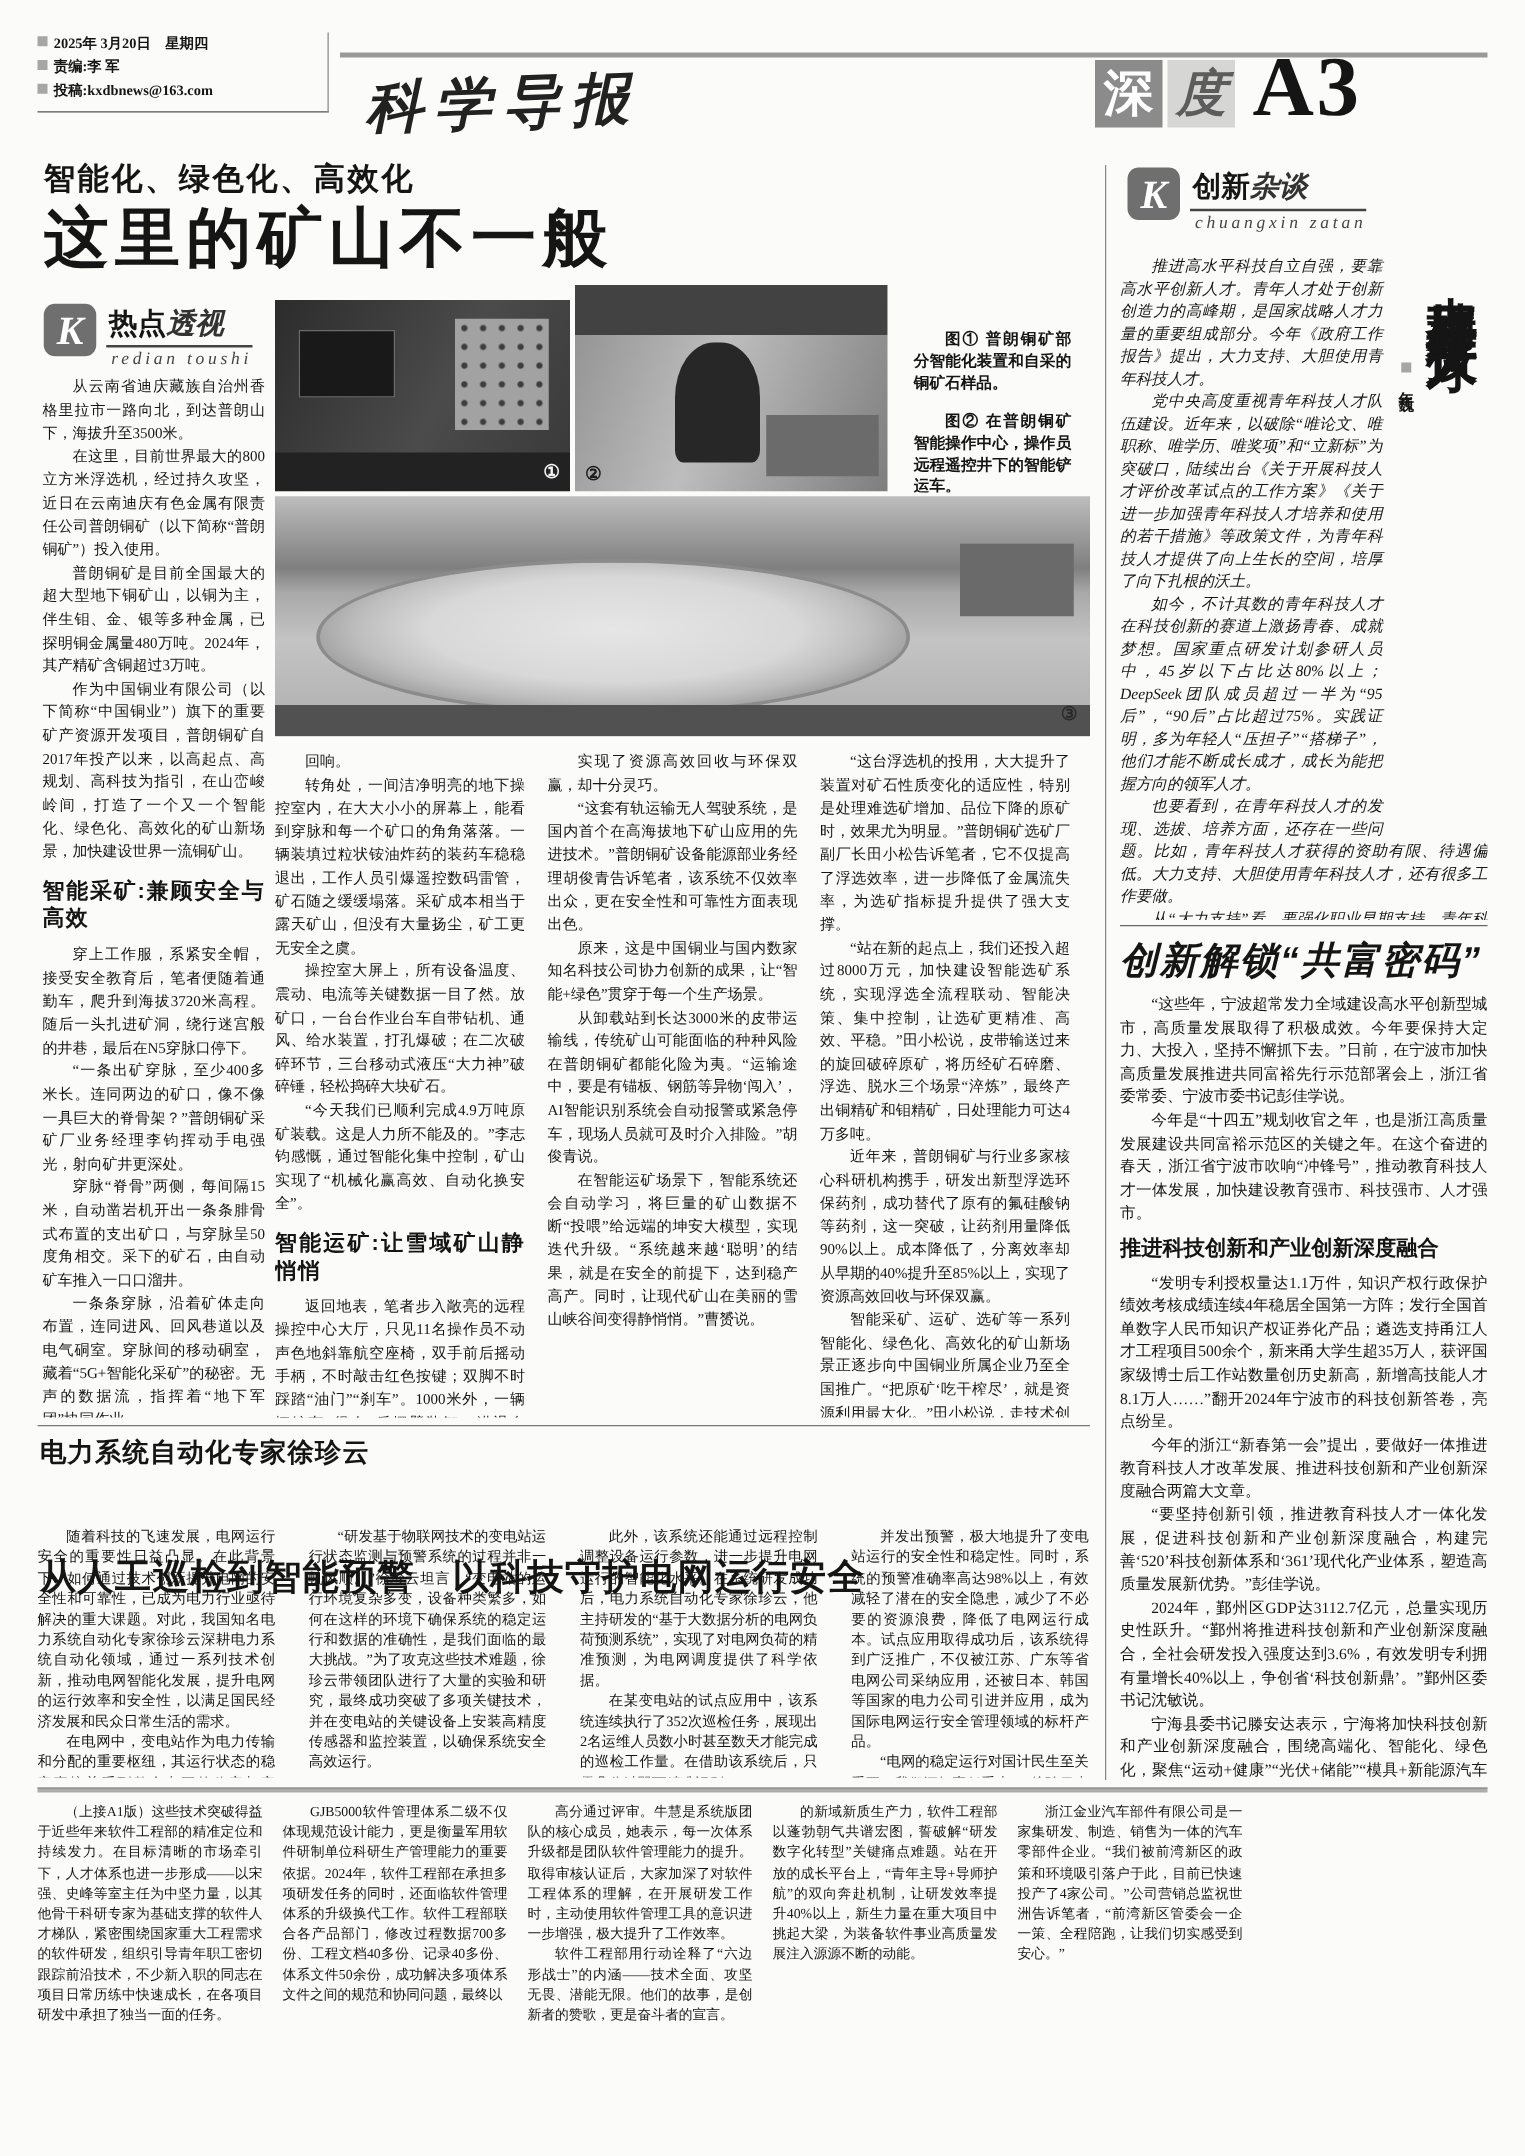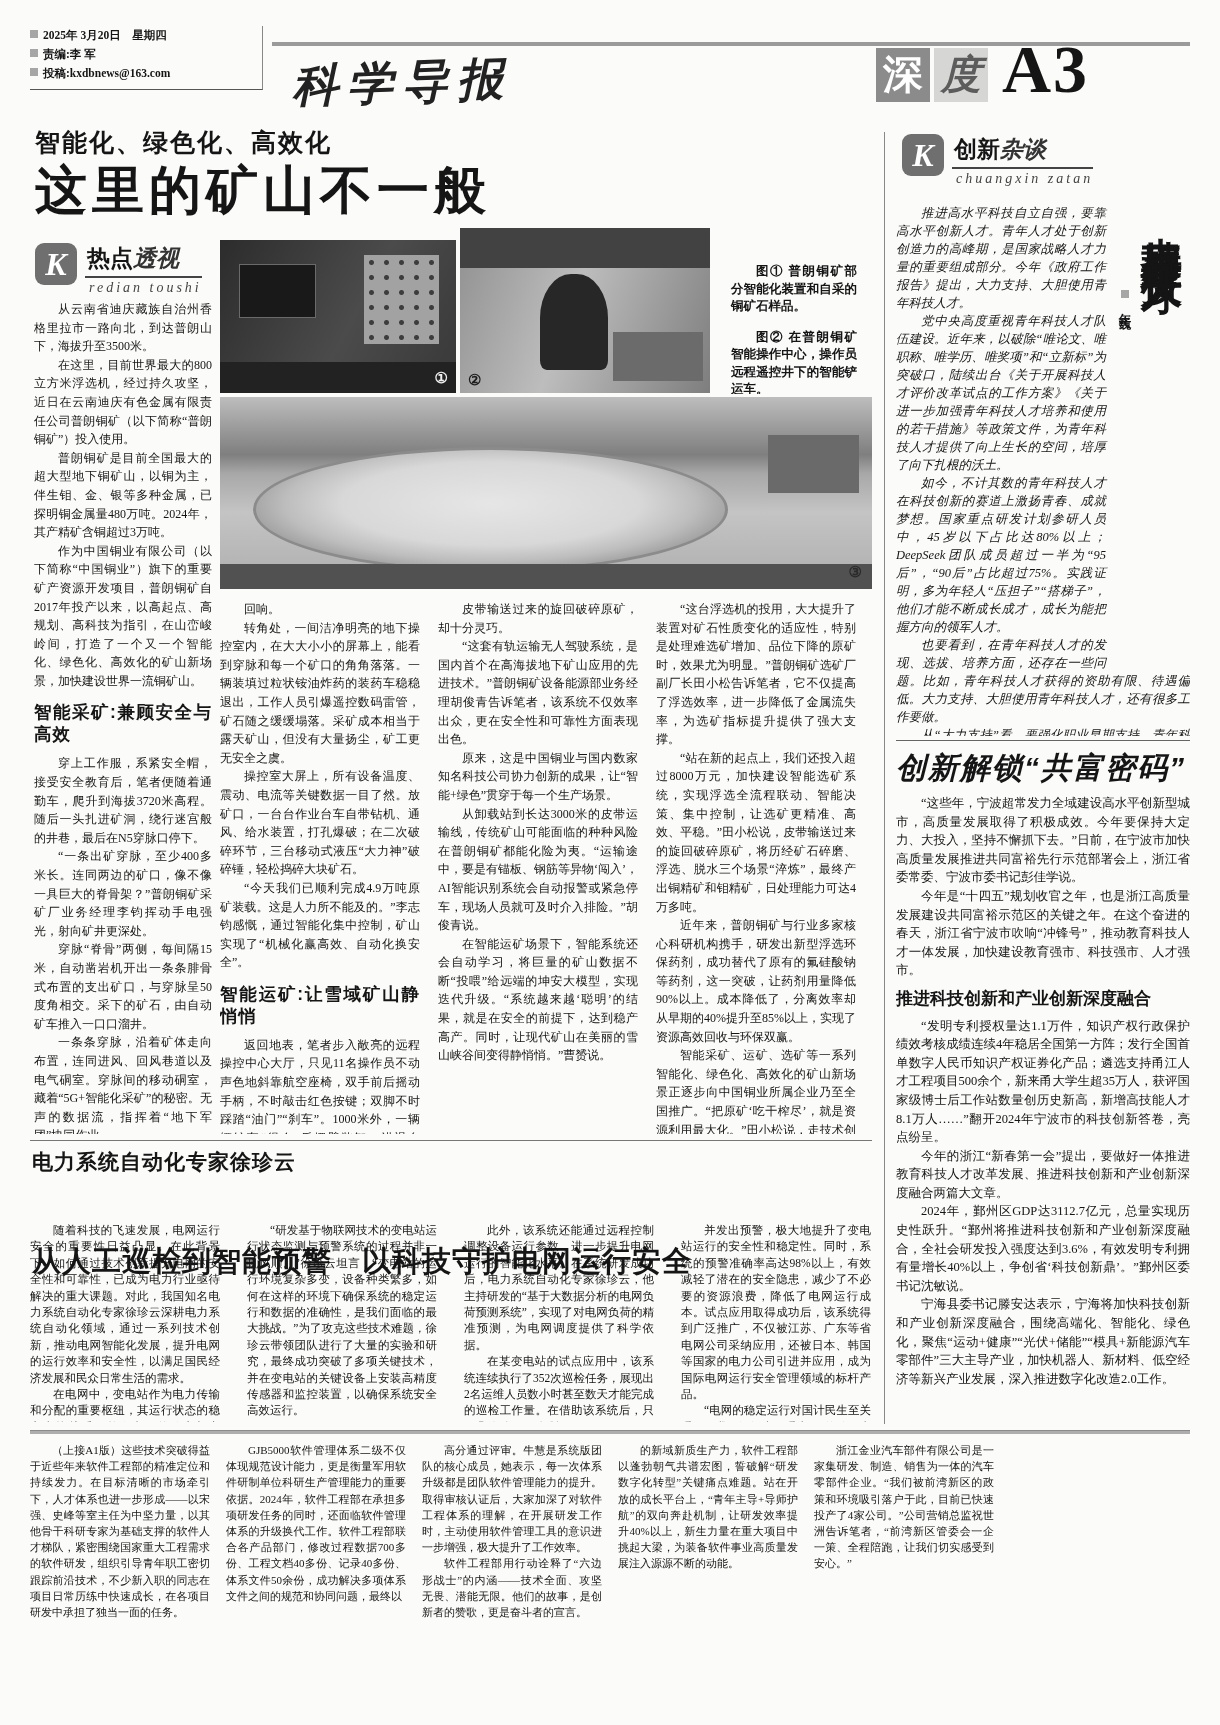--- a/index.html
+++ b/index.html
@@ -172,21 +172,21 @@
     </div>
   <div class="abs bodycol col2">
       <p>回响。</p>
       <p>转角处，一间洁净明亮的地下操控室内，在大大小小的屏幕上，能看到穿脉和每一个矿口的角角落落。一辆装填过粒状铵油炸药的装药车稳稳退出，工作人员引爆遥控数码雷管，矿石随之缓缓塌落。采矿成本相当于露天矿山，但没有大量扬尘，矿工更无安全之虞。</p>
       <p>操控室大屏上，所有设备温度、震动、电流等关键数据一目了然。放矿口，一台台作业台车自带钻机、通风、给水装置，打孔爆破；在二次破碎环节，三台移动式液压“大力神”破碎锤，轻松捣碎大块矿石。</p>
       <p>“今天我们已顺利完成4.9万吨原矿装载。这是人力所不能及的。”李志钧感慨，通过智能化集中控制，矿山实现了“机械化赢高效、自动化换安全”。</p>
       <h3>智能运矿:让雪域矿山静悄悄</h3>
       <p>返回地表，笔者步入敞亮的远程操控中心大厅，只见11名操作员不动声色地斜靠航空座椅，双手前后摇动手柄，不时敲击红色按键；双脚不时踩踏“油门”“刹车”。1000米外，一辆辆铲车“得令”后摆臂装卸，进退自如。</p>
     </div>
   <div class="abs bodycol col3">
-      <p>皮带输送过来的旋回破碎原矿，却十分灵巧。</p>
+      <p>实现了资源高效回收与环保双赢，却十分灵巧。</p>
       <p>“这套有轨运输无人驾驶系统，是国内首个在高海拔地下矿山应用的先进技术。”普朗铜矿设备能源部业务经理胡俊青告诉笔者，该系统不仅效率出众，更在安全性和可靠性方面表现出色。</p>
       <p>原来，这是中国铜业与国内数家知名科技公司协力创新的成果，让“智能+绿色”贯穿于每一个生产场景。</p>
       <p>从卸载站到长达3000米的皮带运输线，传统矿山可能面临的种种风险在普朗铜矿都能化险为夷。“运输途中，要是有锚板、钢筋等异物‘闯入’，AI智能识别系统会自动报警或紧急停车，现场人员就可及时介入排险。”胡俊青说。</p>
       <p>在智能运矿场景下，智能系统还会自动学习，将巨量的矿山数据不断“投喂”给远端的坤安大模型，实现迭代升级。“系统越来越‘聪明’的结果，就是在安全的前提下，达到稳产高产。同时，让现代矿山在美丽的雪山峡谷间变得静悄悄。”曹赟说。</p>
     </div>
   <div class="abs bodycol col4">
       <p>“这台浮选机的投用，大大提升了装置对矿石性质变化的适应性，特别是处理难选矿增加、品位下降的原矿时，效果尤为明显。”普朗铜矿选矿厂副厂长田小松告诉笔者，它不仅提高了浮选效率，进一步降低了金属流失率，为选矿指标提升提供了强大支撑。</p>
       <p>“站在新的起点上，我们还投入超过8000万元，加快建设智能选矿系统，实现浮选全流程联动、智能决策、集中控制，让选矿更精准、高效、平稳。”田小松说，皮带输送过来的旋回破碎原矿，将历经矿石碎磨、浮选、脱水三个场景“淬炼”，最终产出铜精矿和钼精矿，日处理能力可达4万多吨。</p>
       <p>近年来，普朗铜矿与行业多家核心科研机构携手，研发出新型浮选环保药剂，成功替代了原有的氟硅酸钠等药剂，这一突破，让药剂用量降低90%以上。成本降低了，分离效率却从早期的40%提升至85%以上，实现了资源高效回收与环保双赢。</p>
       <p>智能采矿、运矿、选矿等一系列智能化、绿色化、高效化的矿山新场景正逐步向中国铜业所属企业乃至全国推广。“把原矿‘吃干榨尽’，就是资源利用最大化。”田小松说，走技术创新之路，打造全新场景，不仅提升了生产效率和经济效益，更为同类矿山的绿色发展提供了借鉴。</p>
@@ -218,20 +218,21 @@
   </div>
 
   <div class="abs rule-innov"></div>
   <div class="abs innov-head sans">创新解锁“共富密码”</div>
   <div class="abs innov-body">
       <p>“这些年，宁波超常发力全域建设高水平创新型城市，高质量发展取得了积极成效。今年要保持大定力、大投入，坚持不懈抓下去。”日前，在宁波市加快高质量发展推进共同富裕先行示范部署会上，浙江省委常委、宁波市委书记彭佳学说。</p>
       <p>今年是“十四五”规划收官之年，也是浙江高质量发展建设共同富裕示范区的关键之年。在这个奋进的春天，浙江省宁波市吹响“冲锋号”，推动教育科技人才一体发展，加快建设教育强市、科技强市、人才强市。</p>
       <h3>推进科技创新和产业创新深度融合</h3>
       <p>“发明专利授权量达1.1万件，知识产权行政保护绩效考核成绩连续4年稳居全国第一方阵；发行全国首单数字人民币知识产权证券化产品；遴选支持甬江人才工程项目500余个，新来甬大学生超35万人，获评国家级博士后工作站数量创历史新高，新增高技能人才8.1万人……”翻开2024年宁波市的科技创新答卷，亮点纷呈。</p>
       <p>今年的浙江“新春第一会”提出，要做好一体推进教育科技人才改革发展、推进科技创新和产业创新深度融合两篇大文章。</p>
+      <p>“要坚持创新引领，推进教育科技人才一体化发展，促进科技创新和产业创新深度融合，构建完善‘520’科技创新体系和‘361’现代化产业体系，塑造高质量发展新优势。”彭佳学说。</p>
       <p>2024年，鄞州区GDP达3112.7亿元，总量实现历史性跃升。“鄞州将推进科技创新和产业创新深度融合，全社会研发投入强度达到3.6%，有效发明专利拥有量增长40%以上，争创省‘科技创新鼎’。”鄞州区委书记沈敏说。</p>
       <p>宁海县委书记滕安达表示，宁海将加快科技创新和产业创新深度融合，围绕高端化、智能化、绿色化，聚焦“运动+健康”“光伏+储能”“模具+新能源汽车零部件”三大主导产业，加快机器人、新材料、低空经济等新兴产业发展，深入推进数字化改造2.0工作。</p>
     </div>
 
   <div class="abs power-kicker sans">电力系统自动化专家徐珍云</div>
   <div class="abs power-head sans">从人工巡检到智能预警　以科技守护电网运行安全</div>
   <div class="abs bodycol pcol pcol1">
       <p>随着科技的飞速发展，电网运行安全的重要性日益凸显。在此背景下，如何通过技术创新提升电网的安全性和可靠性，已成为电力行业亟待解决的重大课题。对此，我国知名电力系统自动化专家徐珍云深耕电力系统自动化领域，通过一系列技术创新，推动电网智能化发展，提升电网的运行效率和安全性，以满足国民经济发展和民众日常生活的需求。</p>
       <p>在电网中，变电站作为电力传输和分配的重要枢纽，其运行状态的稳定直接关系到整个电网的稳定与安全。然而，传统的变电站监测方式主要依赖人工巡检，这种方式不仅效率低，而且难以保障监测的实时性和精确度。为了解决这一难题，徐珍云经过深入研究，成功研发出了“基于物联网技术的变电站运行状态监测与预警系统”。该系统不仅具备实时监测变电站运行状态的能力，还</p>
     </div>

